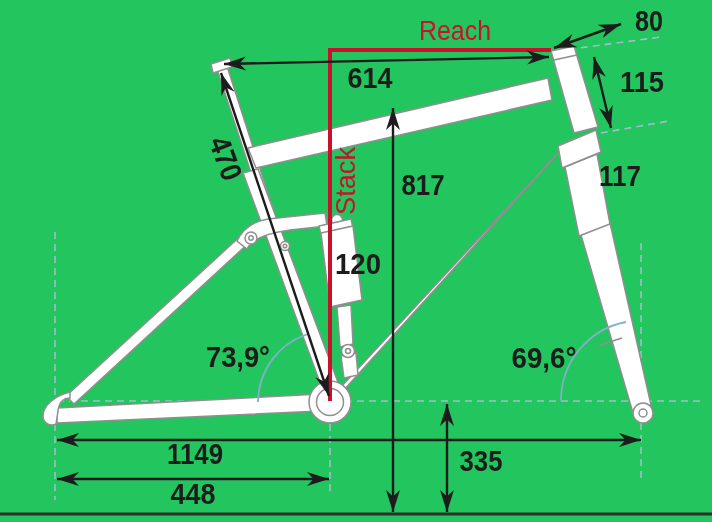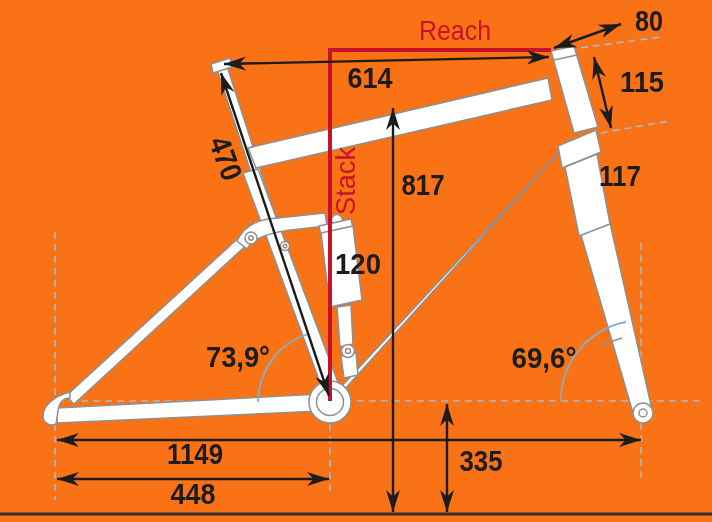--- a/index.html
+++ b/index.html
@@ -1,19 +1,19 @@
 <!DOCTYPE html>
 <html><head>
 <meta charset="utf-8">
 <style>
   html,body{margin:0;padding:0;background:#ffffff;}
   .canvas{
     position:relative;
     width:712px;height:522px;
-    background:#f97316;
+    background:#22c55e;
     font-family:"Liberation Sans",sans-serif;
     overflow:hidden;
   }
   svg{display:block}
   text{font-family:"Liberation Sans",sans-serif;}
   .num{font-weight:700;fill:#1c1c1c;font-size:30px;}
   .redlab{font-weight:400;font-size:28px;}
 </style>
 </head>
 <body>

